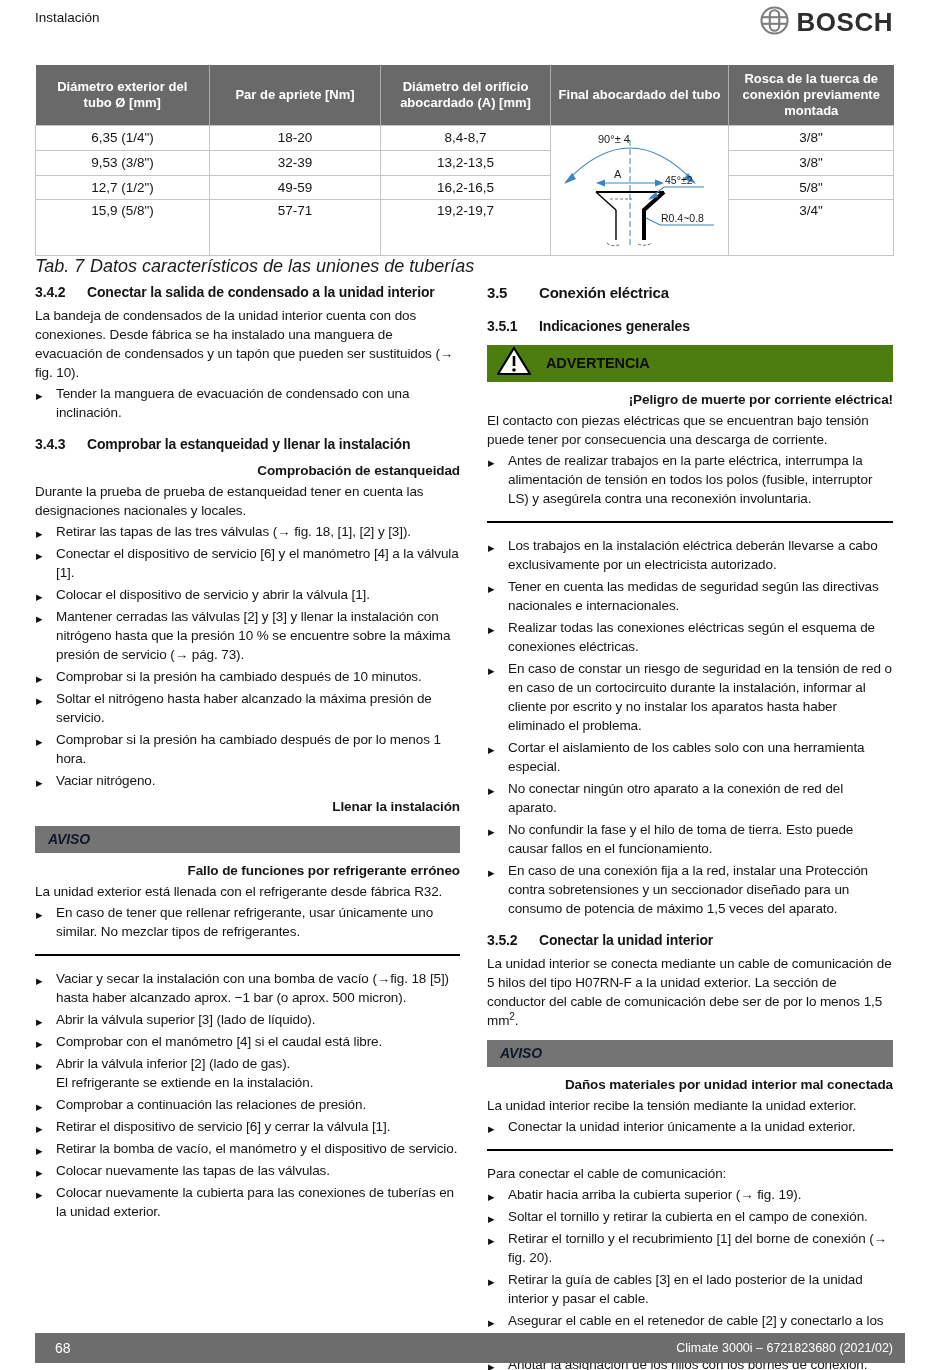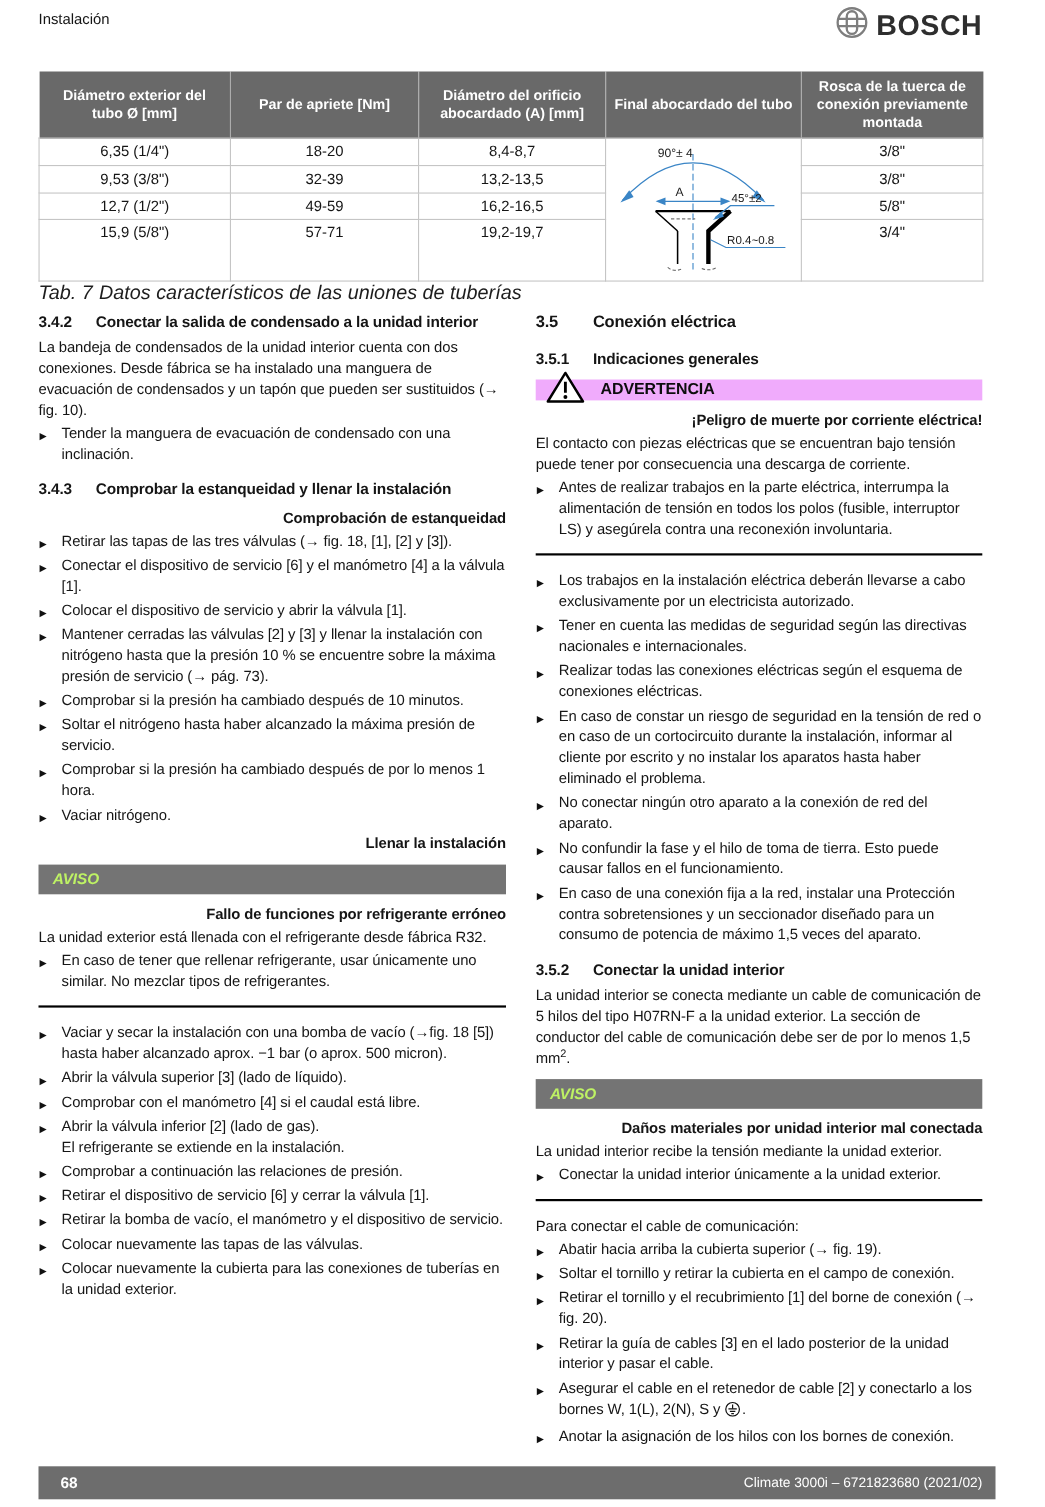--- a/index.html
+++ b/index.html
@@ -37,32 +37,32 @@
   h3.sub .num{display:inline-block;width:52px;}
   p{margin:0 0 2px 0;}
   p.bhead{font-weight:bold;margin:7px 0 2px 0;text-align:right;}
   ul.blts{list-style:none;margin:2px 0 5px 0;padding:0;}
   ul.blts li{position:relative;padding-left:21px;margin:2px 0 3px 0;}
   ul.blts li::before{content:"\25B6";position:absolute;left:1px;top:3px;font-size:8.5px;color:#111;}
   .cont{margin-top:0;}
 
   
   .notice-box,.warn-box{border-bottom:2px solid #000;padding-bottom:8px;margin-bottom:13px;}
-  .banner-notice{background:#747474;color:#bef264;font-weight:bold;font-style:italic;font-size:14px;
+  .banner-notice{background:#747474;color:#0f172a;font-weight:bold;font-style:italic;font-size:14px;
       height:27px;line-height:27px;padding-left:13px;margin:10px 0 8px 0;}
-  .banner-warn{background:#f0abfc;display:flex;align-items:center;gap:14px;height:19px;
+  .banner-warn{background:#4d7c0f;display:flex;align-items:center;gap:14px;height:37px;
       padding-left:9px;margin:9px 0 8px 0;font-weight:bold;font-size:14.5px;color:#0d0d0d;}
   sup{font-size:10px;line-height:0;}
 
   .earth-icn{display:inline-block;vertical-align:-3px;margin:0 1px;}
 
   
   .footer{position:absolute;left:35px;top:1333px;width:870px;height:30px;background:#6d6d6d;color:#fff;
       display:flex;justify-content:space-between;align-items:center;padding:0 12px 0 20px;box-sizing:border-box;}
-  .footer .pg{font-weight:bold;font-size:14px;}
+  .footer .pg{font-weight:normal;font-size:14px;}
   .footer .doc{font-size:12.5px;}
 
   svg text{font-family:"Liberation Sans",sans-serif;}
 </style>
 </head>
 <body>
 
 <div class="page">
 
   <div class="running-head">Instalación</div>
@@ -166,20 +166,21 @@
     </h3>
     <p>La bandeja de condensados de la unidad interior cuenta con dos conexiones. Desde fábrica se ha instalado una manguera de evacuación de condensados y un tapón que pueden ser sustituidos (→ fig. 10).</p>
     <ul class="blts">
       <li>Tender la manguera de evacuación de condensado con una inclinación.</li>
     </ul>
 
     <h3 class="sub">
       <span class="num">3.4.3</span><span>Comprobar la estanqueidad y llenar la instalación</span>
     </h3>
     <p class="bhead">Comprobación de estanqueidad</p>
+    <p>Durante la prueba de prueba de estanqueidad tener en cuenta las designaciones nacionales y locales.</p>
     <ul class="blts">
       <li>Retirar las tapas de las tres válvulas (→ fig. 18, [1], [2] y [3]).</li>
       <li>Conectar el dispositivo de servicio [6] y el manómetro [4] a la válvula [1].</li>
       <li>Colocar el dispositivo de servicio y abrir la válvula [1].</li>
       <li>Mantener cerradas las válvulas [2] y [3] y llenar la instalación con nitrógeno hasta que la presión 10 % se encuentre sobre la máxima presión de servicio (→ pág. 73).</li>
       <li>Comprobar si la presión ha cambiado después de 10 minutos.</li>
       <li>Soltar el nitrógeno hasta haber alcanzado la máxima presión de servicio.</li>
       <li>Comprobar si la presión ha cambiado después de por lo menos 1 hora.</li>
       <li>Vaciar nitrógeno.</li>
     </ul>
@@ -234,20 +235,21 @@
       <ul class="blts">
         <li>Antes de realizar trabajos en la parte eléctrica, interrumpa la alimentación de tensión en todos los polos (fusible, interruptor LS) y asegúrela contra una reconexión involuntaria.</li>
       </ul>
     </div>
 
     <ul class="blts">
       <li>Los trabajos en la instalación eléctrica deberán llevarse a cabo exclusivamente por un electricista autorizado.</li>
       <li>Tener en cuenta las medidas de seguridad según las directivas nacionales e internacionales.</li>
       <li>Realizar todas las conexiones eléctricas según el esquema de conexiones eléctricas.</li>
       <li>En caso de constar un riesgo de seguridad en la tensión de red o en caso de un cortocircuito durante la instalación, informar al cliente por escrito y no instalar los aparatos hasta haber eliminado el problema.</li>
+      <li>Cortar el aislamiento de los cables solo con una herramienta especial.</li>
       <li>No conectar ningún otro aparato a la conexión de red del aparato.</li>
       <li>No confundir la fase y el hilo de toma de tierra. Esto puede causar fallos en el funcionamiento.</li>
       <li>En caso de una conexión fija a la red, instalar una Protección contra sobretensiones y un seccionador diseñado para un consumo de potencia de máximo 1,5 veces del aparato.</li>
     </ul>
 
     <h3 class="sub">
       <span class="num">3.5.2</span><span>Conectar la unidad interior</span>
     </h3>
     <p>
       <span>La unidad interior se conecta mediante un cable de comunicación de 5 hilos del tipo H07RN-F a la unidad exterior. La sección de conductor del cable de comunicación debe ser de por lo menos 1,5 mm</span><sup>2</sup><span>.</span>

